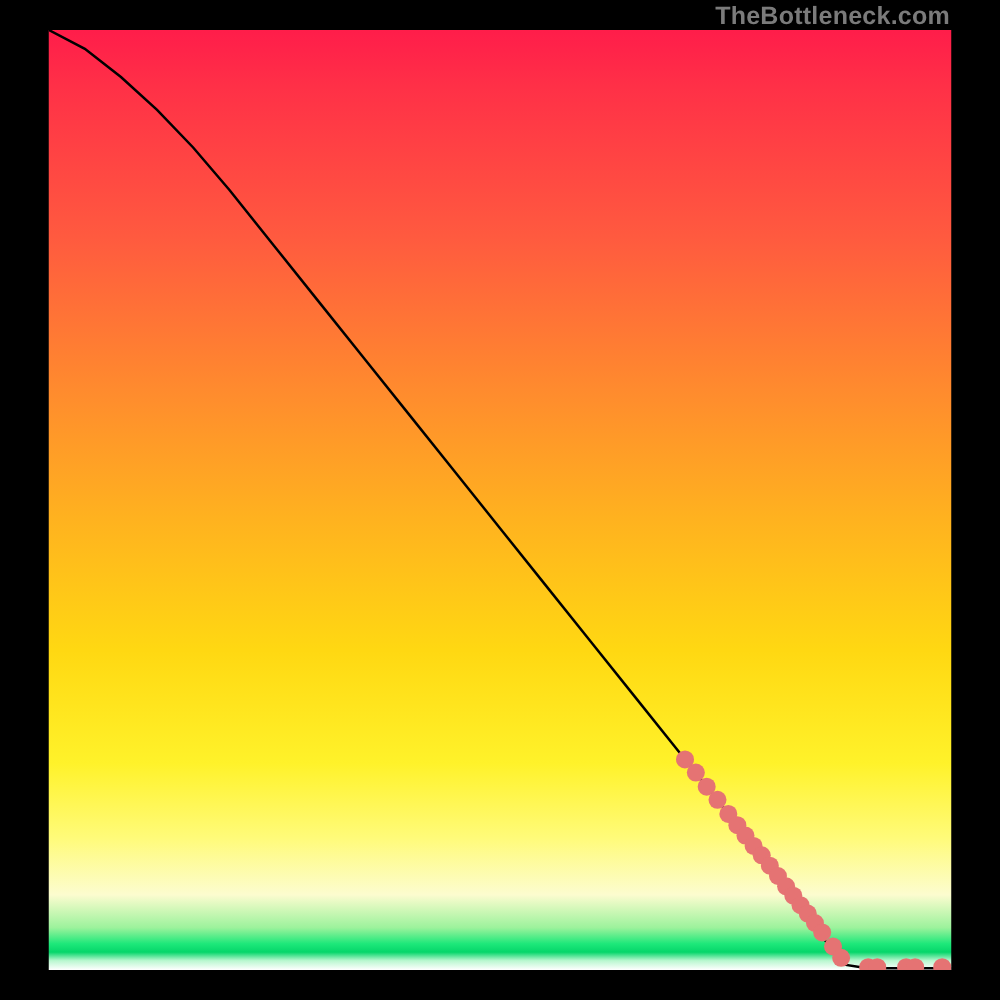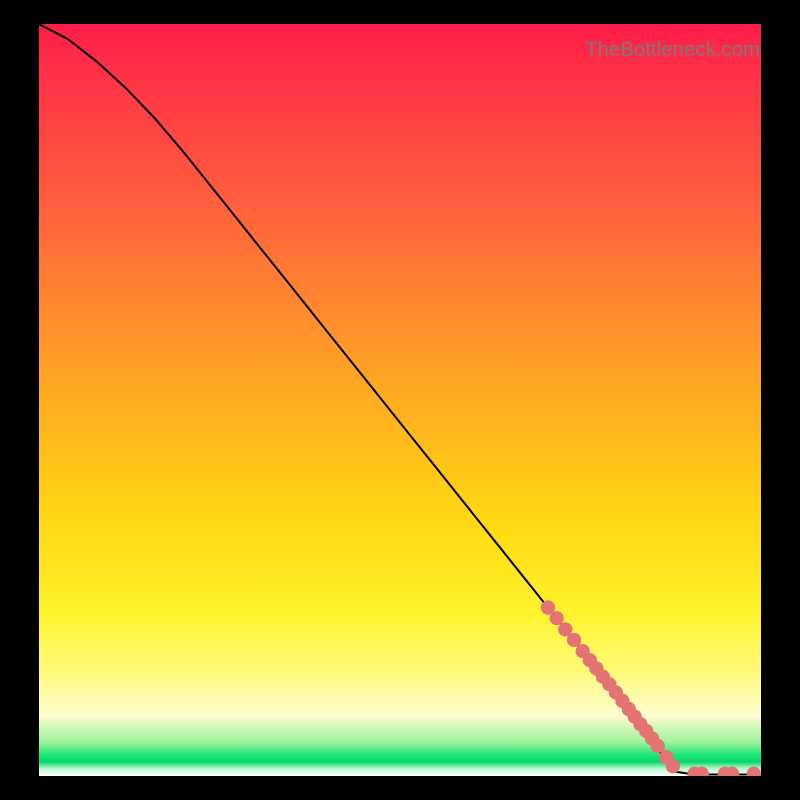--- a/index.html
+++ b/index.html
@@ -55,24 +55,23 @@
     top: 0;
     width: 100%;
     height: 100%;
   }
   .attribution {
     position: absolute;
     top: 2px;
     right: 40px;
     color: #7b7b7b;
     font-size: 20px;
-    font-weight: 400;
+    font-weight: 700;
     letter-spacing: 0.2px;
     white-space: nowrap;
-    margin-top: 36px;
   }
 </style>
 </head>
 <body>
 
 <div class="stage">
 
   <div class="plot-area">
     <div class="gradient-bg"></div>
     <svg class="curve-layer" viewBox="0 0 722 752" preserveAspectRatio="none">

